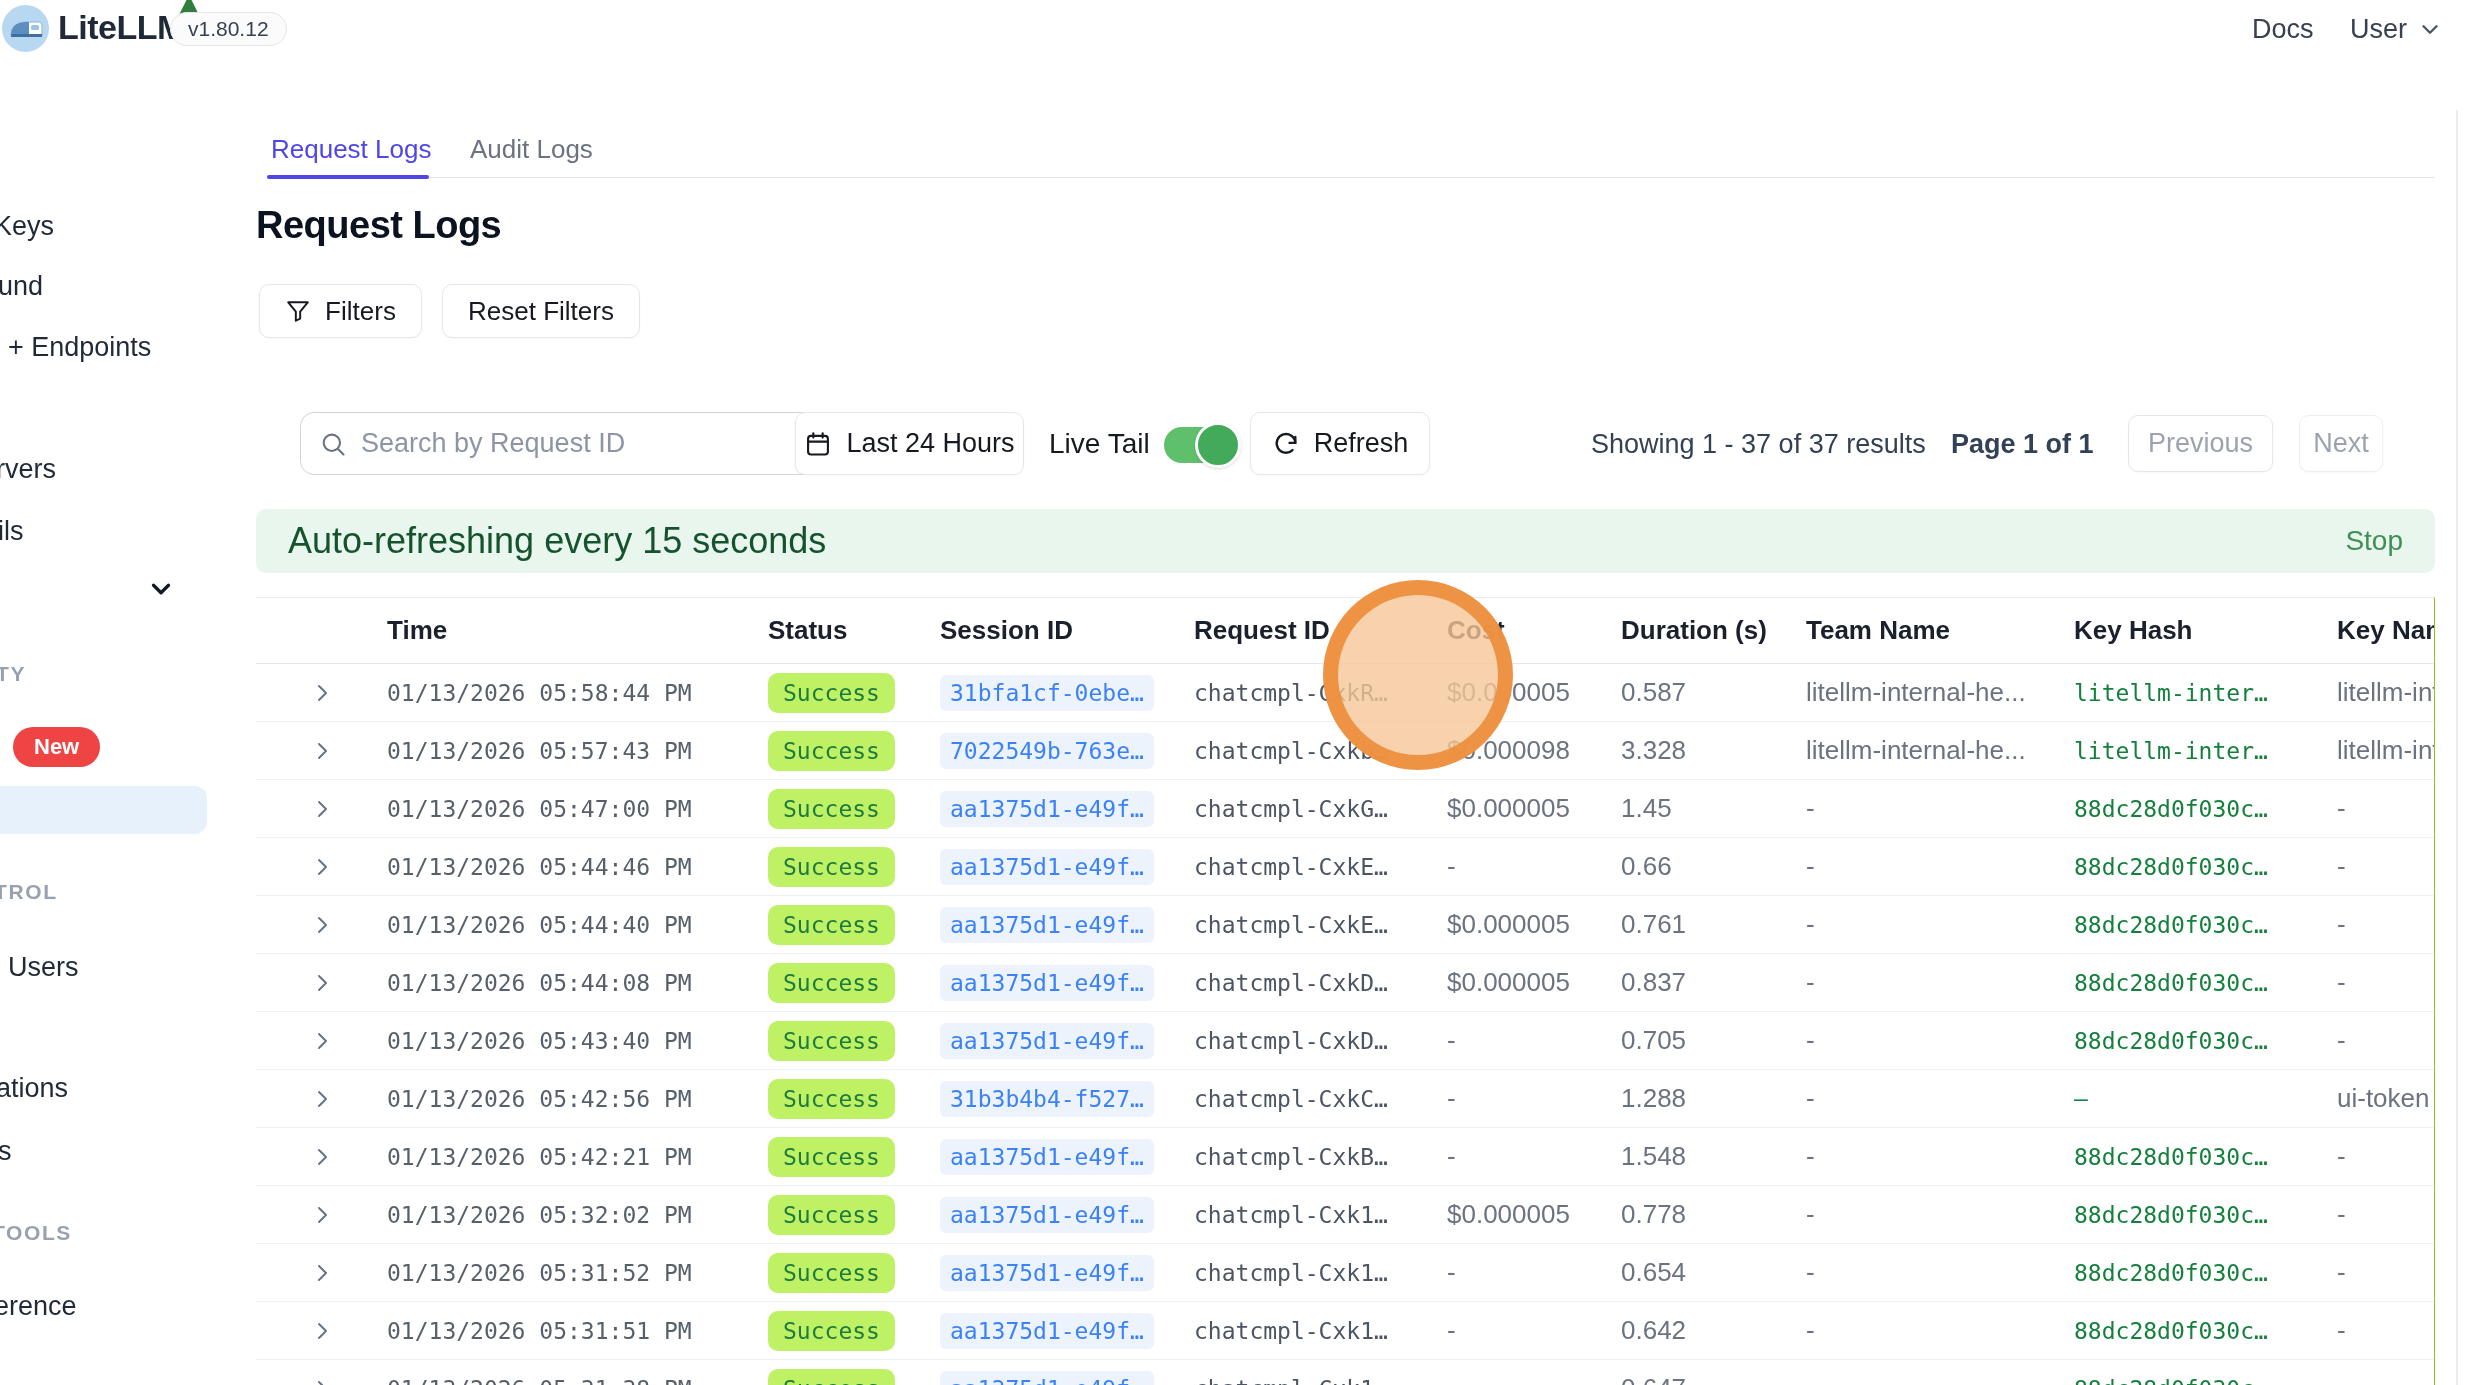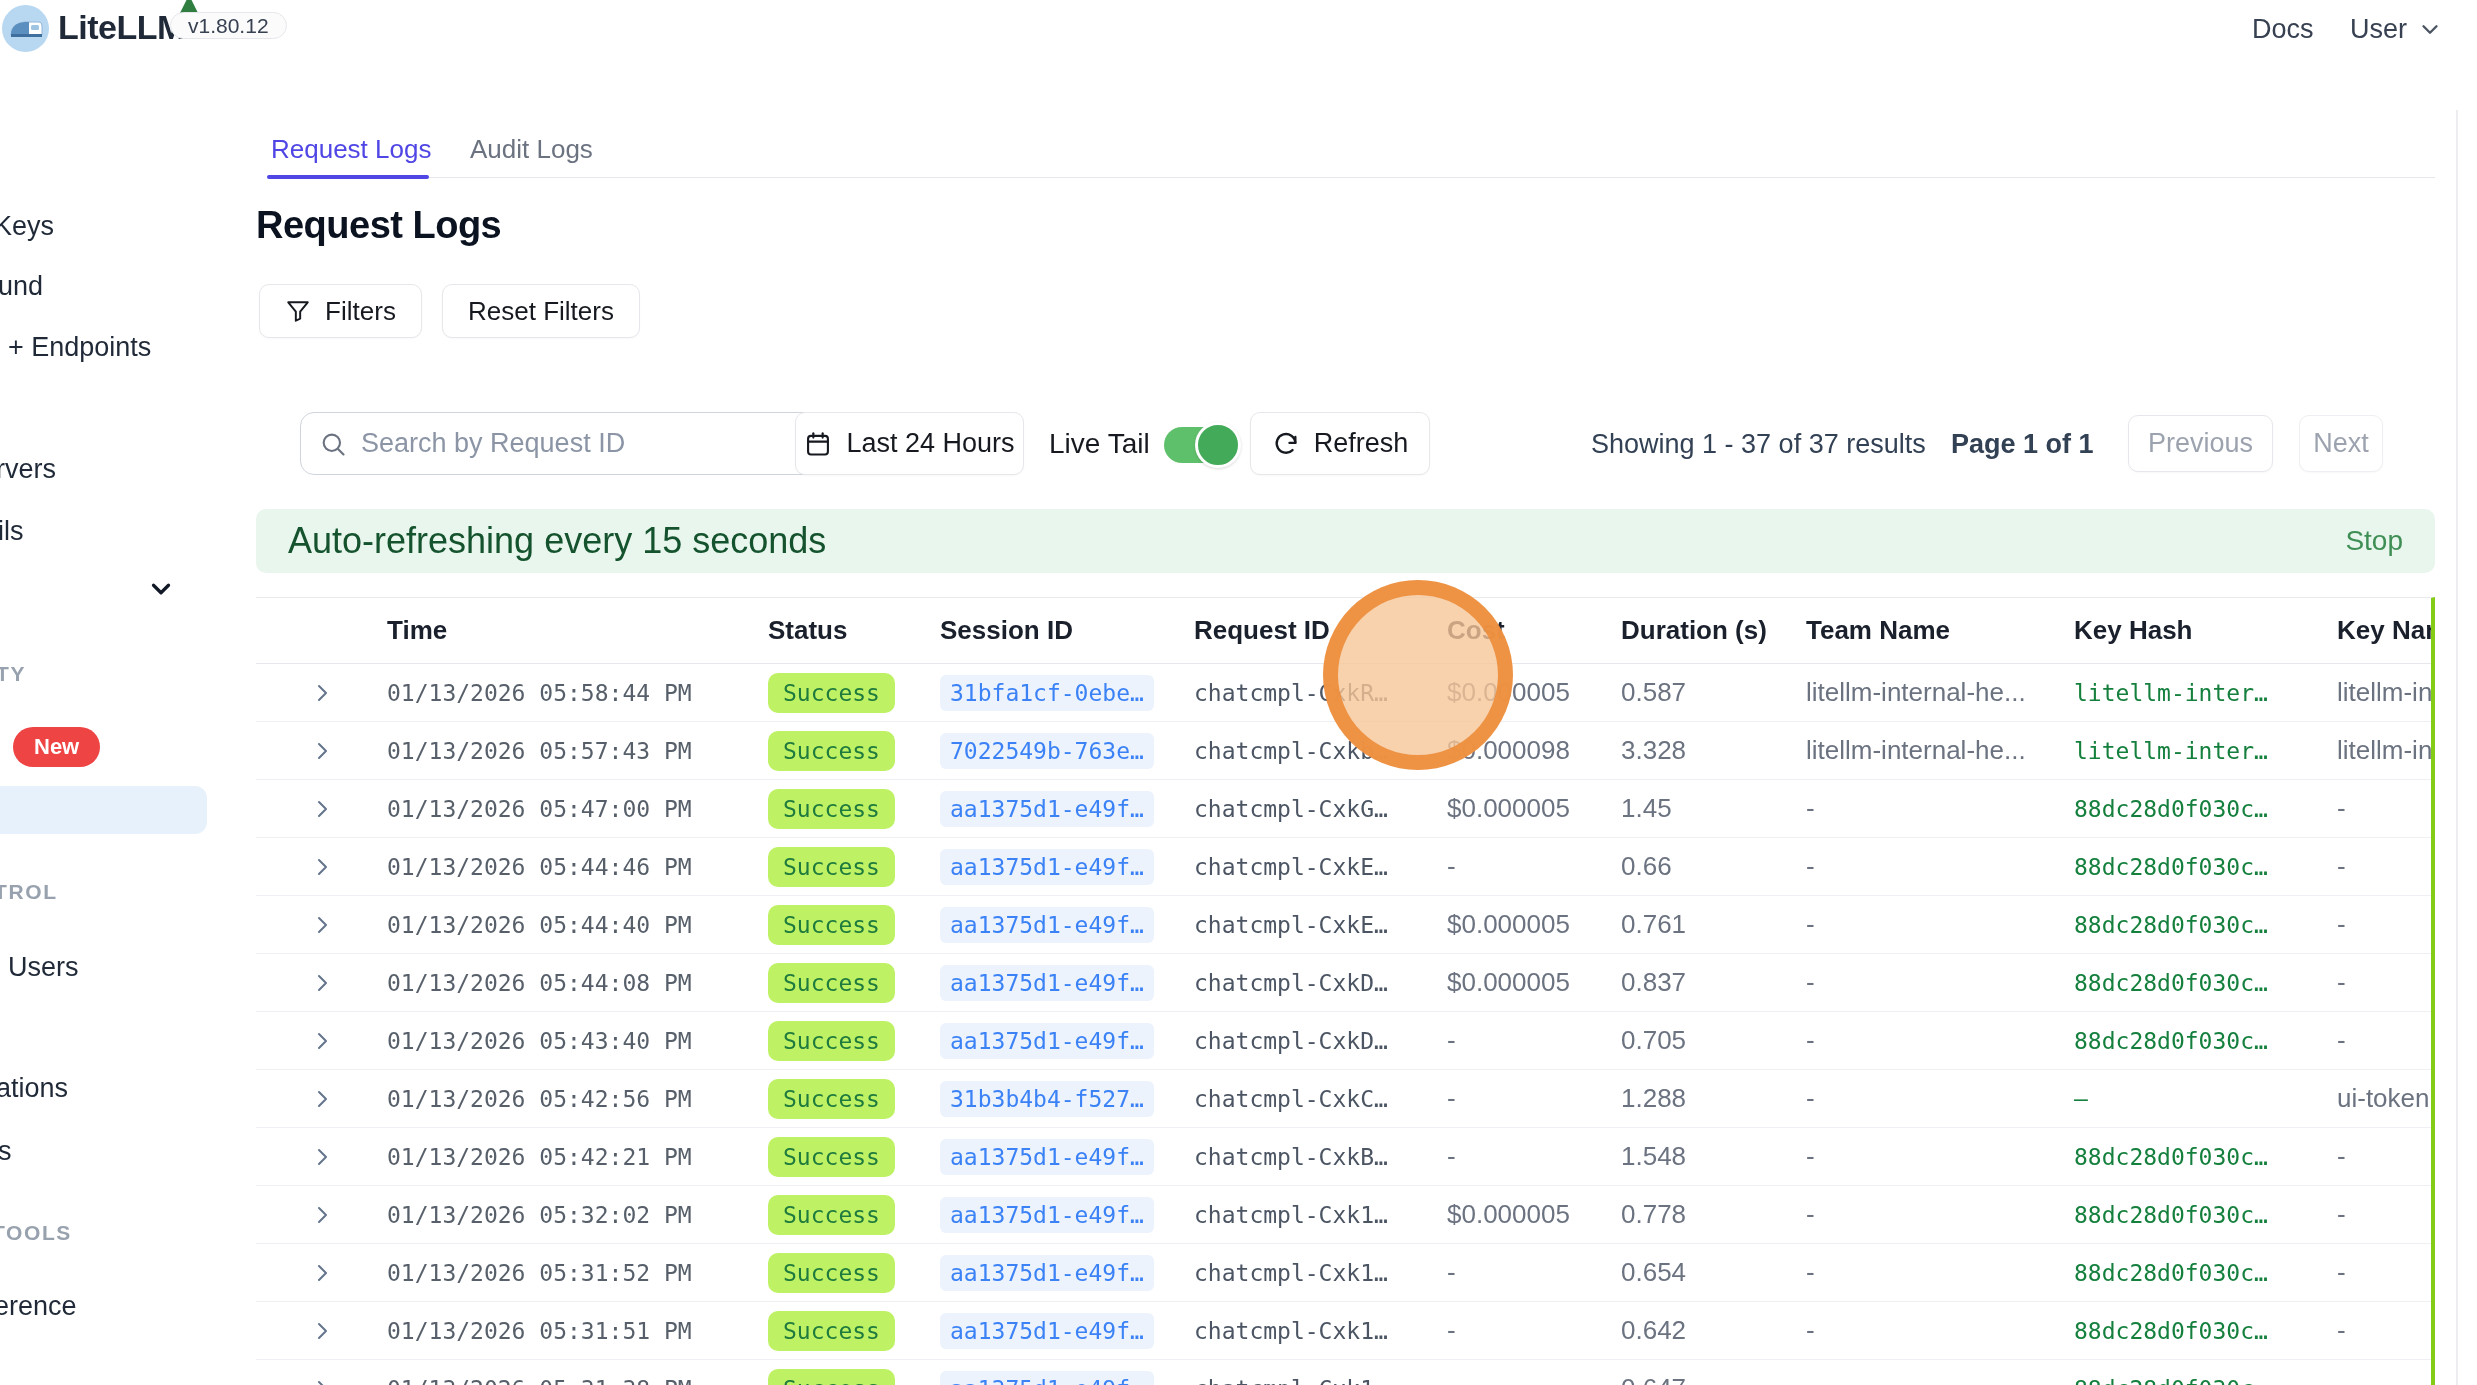--- a/index.html
+++ b/index.html
@@ -9,21 +9,21 @@
   svg { display:block; }
 
   
   #topbar { position:absolute; left:0; top:0; width:2477px; height:58px; background:#fff; z-index:20; }
   #logo-circle { position:absolute; left:2px; top:5px; width:47px; height:47px; border-radius:50%;
                  background:#b8d7f0; display:flex; align-items:center; justify-content:center; overflow:hidden; }
   #brand { position:absolute; left:58px; top:29px; transform:translateY(-54%); font-size:34px; font-weight:800;
            color:#1f2937; letter-spacing:-0.5px; }
   #tree { position:absolute; left:176px; top:-5px; width:0; height:0; z-index:1;
           border-left:13px solid transparent; border-right:13px solid transparent; border-bottom:26px solid #2f7d3f; }
-  #version-badge { position:absolute; left:170px; top:12px; height:27px; padding:8px 17px; background:#fbfbfc;
+  #version-badge { position:absolute; left:170px; top:12px; height:34px; padding:8px 17px; background:#fbfbfc;
                    border:1px solid #e5e7eb; border-radius:17px; display:flex; align-items:center;
                    font-size:21px; color:#374151; z-index:2; }
   #docs-link { position:absolute; left:2252px; top:29px; transform:translateY(-50%); font-size:27px; color:#374151; cursor:pointer; }
   #user-menu { position:absolute; left:2350px; top:29px; transform:translateY(-50%); font-size:27px; color:#374151;
                display:flex; align-items:center; gap:10px; cursor:pointer; }
 
   
   .side-link { position:absolute; transform:translateY(-50%); font-size:27px; color:#1f2937; white-space:nowrap; cursor:pointer; }
   .side-section { position:absolute; transform:translateY(-50%); font-size:21px; font-weight:700; color:#98a2ae;
                   letter-spacing:1.6px; white-space:nowrap; }
@@ -68,21 +68,21 @@
   #btn-next { left:2299px; top:415px; width:84px;  height:57px; color:#9ca3af; font-size:27px; border-color:#edeff2; }
 
   
   #banner { position:absolute; left:256px; top:509px; width:2179px; height:64px; background:#e9f6ee;
             border-radius:10px; display:flex; align-items:center; justify-content:space-between; padding:0 32px; }
   #banner-msg  { font-size:36px; color:#14532d; }
   #banner-stop { font-size:28px; color:#3f8f55; cursor:pointer; }
 
   
   #table-card { position:absolute; left:256px; top:597px; width:2179px; height:788px;
-                border-top:1px solid #e8eaee; border-right:4px solid #84cc16; overflow:hidden; background:#fff; }
+                border-top:1px solid #e8eaee; border-right:1px solid #84cc16; overflow:hidden; background:#fff; }
   .grid-row { display:grid; grid-template-columns:131px 381px 172px 254px 253px 174px 185px 268px 263px 98px;
               align-items:center; }
   #thead { height:66px; border-bottom:1px solid #e5e7eb; }
   .th { font-size:26px; font-weight:700; color:#1a202c; white-space:nowrap; overflow:hidden; }
   #rows-wrap { height:721px; overflow:hidden; }
   .tr { height:58px; border-bottom:1px solid #eef0f3; cursor:pointer; background:#fff; }
   .td { font-size:26px; color:#6b7280; white-space:nowrap; overflow:hidden; }
   .mono { font-family:"DejaVu Sans Mono", monospace; font-size:23px; }
   .td.time { color:#57606a; }
   .td.req  { color:#4b5563; }

